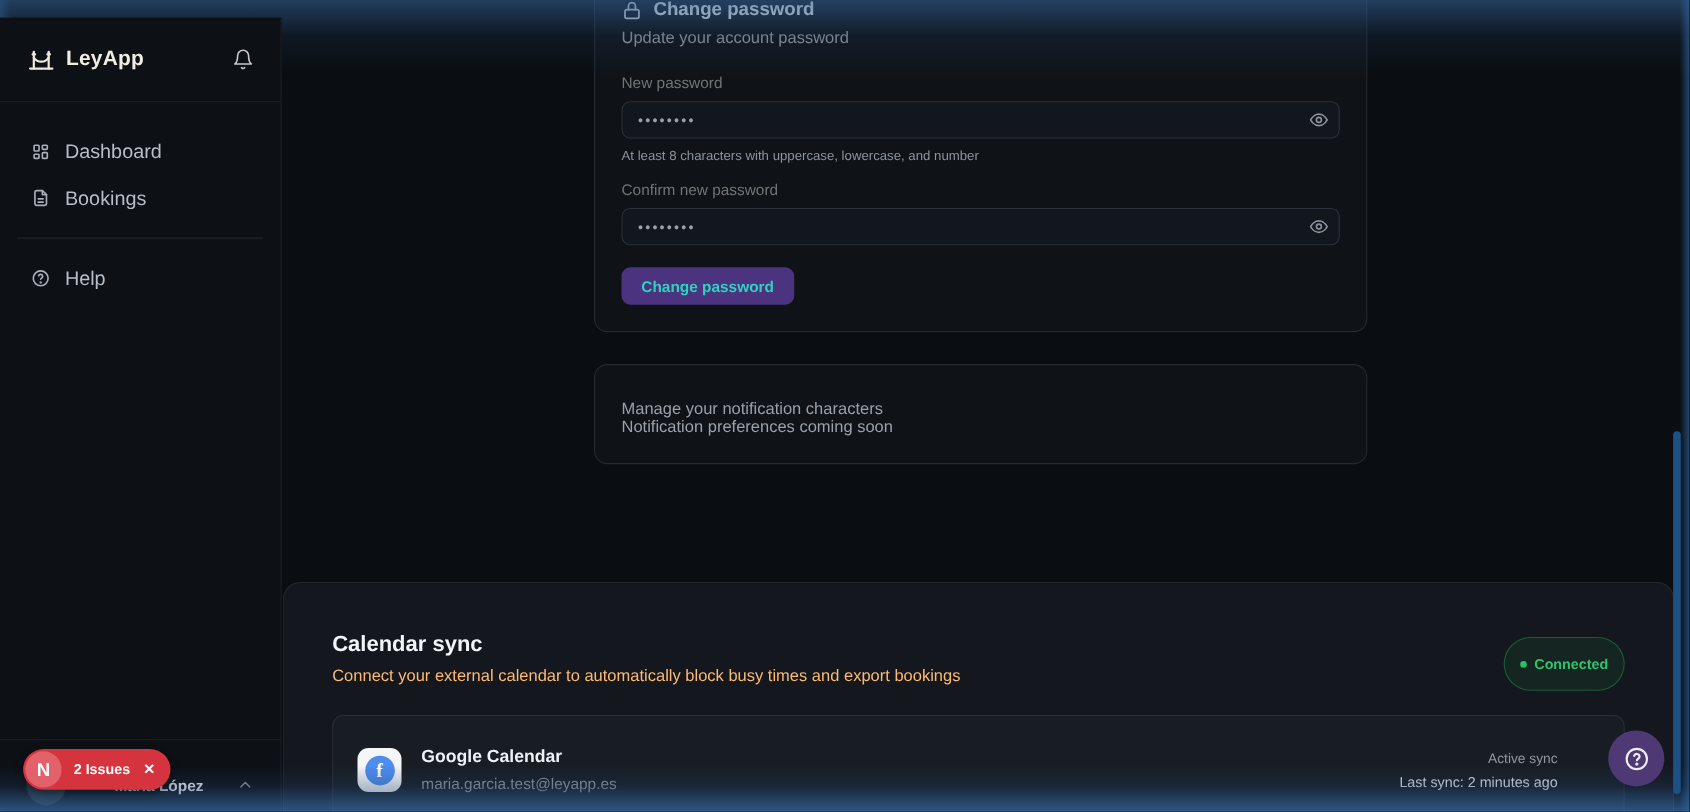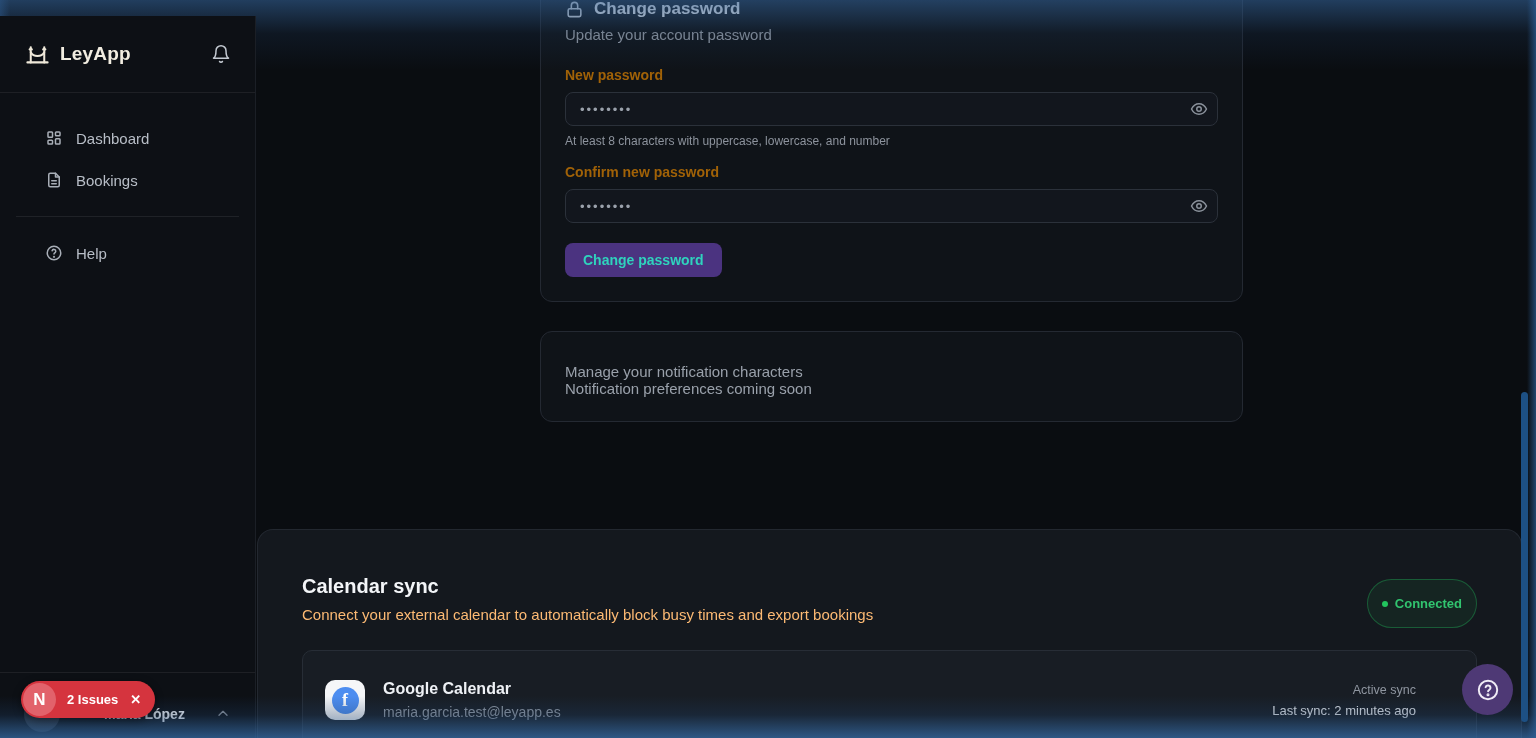--- a/index.html
+++ b/index.html
@@ -28,22 +28,22 @@
 
   
   .sidebar { position:absolute; left:0; top:16px; width:256px; height:738px;
     background:#0d1015; border-right:1px solid #1b1f26; z-index:10; }
   .sidebar-header { height:77px; display:flex; align-items:center; justify-content:space-between;
     padding:0 24px; border-bottom:1px solid rgba(255,255,255,.07); }
   .logo { display:flex; align-items:center; gap:9px; }
   .logo-text { font-size:19px; font-weight:600; color:#f2ede1; letter-spacing:.2px; }
   .icon-btn { background:none; border:none; cursor:pointer; display:flex; align-items:center; }
   .nav { padding-top:24px; }
-  .nav-item { height:42px; display:flex; align-items:center; gap:13px; padding:0 45px;
-    font-size:15px; color:#b8bec7; cursor:pointer; }
+  .nav-item { height:42px; display:flex; align-items:center; gap:13px; padding:0 28px;
+    font-size:18px; color:#b8bec7; cursor:pointer; }
   .nav-item svg { flex:0 0 auto; }
   .nav-divider { border-top:1px solid rgba(255,255,255,.08); margin:15px 16px; }
 
   .sidebar-footer { position:absolute; left:0; right:0; bottom:0; height:82px;
     border-top:1px solid rgba(255,255,255,.07); display:flex; align-items:center; padding:0 24px; }
   .user-row { display:flex; align-items:center; width:100%; cursor:pointer; }
   .avatar { width:36px; height:36px; border-radius:50%; background:#2b313a; flex:0 0 auto; }
   .user-name { margin-left:44px; font-size:14px; font-weight:700; color:#eceef2; white-space:nowrap; }
   .chevron { margin-left:auto; color:#8a9099; display:flex; }
 
@@ -59,21 +59,21 @@
 
   
   .card { position:absolute; left:540px; width:703px; background:#0f1318;
     border:1px solid #242932; border-radius:12px; padding:24px; z-index:4; }
   .card-password { top:-26px; }
   .card-notifications { top:331px; }
   .card-head { display:flex; align-items:center; gap:10px; }
   .card-title { font-size:17px; font-weight:700; color:#f3f5f8; }
   .card-sub { margin-top:7px; font-size:15px; color:#99a0aa; }
 
-  .field-label { margin-top:24px; font-size:14px; font-weight:700; color:#a16207; }
+  .field-label { margin-top:24px; font-size:14px; font-weight:400; color:#737373; }
   .input-wrap { position:relative; margin-top:9px; }
   .pw-input { width:100%; height:34px; background:#12161d; border:1px solid #2b313a;
     border-radius:8px; padding:0 40px 0 14px; color:#9aa1ab; font-size:13px;
     letter-spacing:2px; font-family:"Liberation Sans", sans-serif; outline:none; }
   .eye-btn { position:absolute; right:10px; top:50%; transform:translateY(-50%);
     background:none; border:none; cursor:pointer; display:flex; color:#8b929c; }
   .field-hint { margin-top:8px; font-size:12px; color:#8d939d; }
   .submit-btn { margin-top:20px; height:34px; padding:0 18px; border:none; cursor:pointer;
     background:#4b3380; color:#2fd3bd; font-size:14px; font-weight:700;
     border-radius:8px; font-family:"Liberation Sans", sans-serif; }

